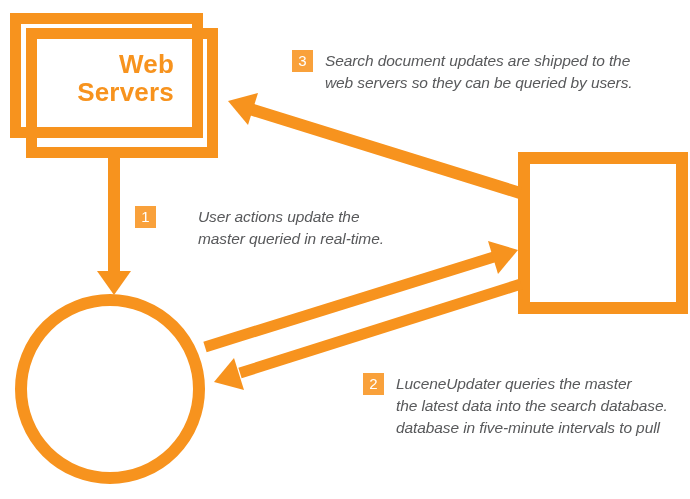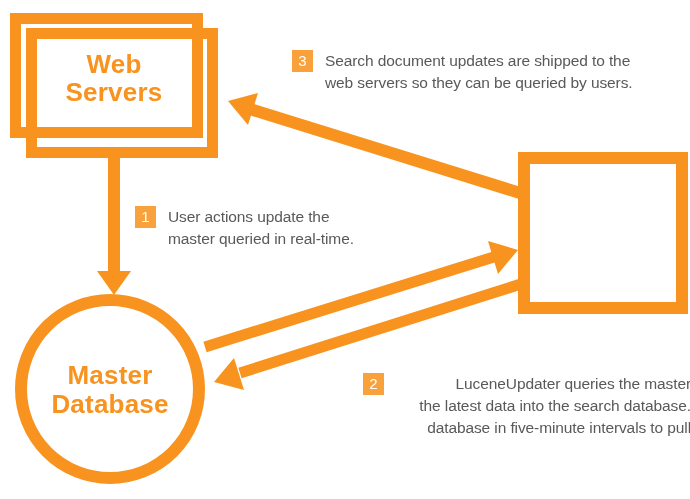--- a/index.html
+++ b/index.html
@@ -24,21 +24,21 @@
   .outline{fill:none;stroke:var(--c-orange);}
   .node-fill{fill:#fff;stroke:var(--c-orange);}
   .shaft{stroke:var(--c-orange);fill:none;}
   .head{fill:var(--c-orange);stroke:none;}
   .node-label{
     position:absolute;
     color:var(--c-orange);
     font-weight:bold;
     font-size:26px;
     line-height:28px;
-    text-align:center;
+    text-align:right;
     letter-spacing:0.2px;
   }
   .lbl-web{left:54px;top:50px;width:120px;}
   .lbl-jobs{left:541px;top:202px;width:120px;line-height:29px;}
   .lbl-master{left:40px;top:361px;width:140px;line-height:29px;}
   .note{
     position:absolute;
     display:flex;
     align-items:flex-start;
     gap:12px;
@@ -55,23 +55,23 @@
     font-size:15px;
     line-height:22px;
     text-align:center;
   }
   .note-text{
     color:var(--c-text);
     font-size:15.5px;
     line-height:22px;
     letter-spacing:-0.1px;
   }
-  .note-text span{display:block;white-space:nowrap;}
-  .note-1 .note-text{width:200px;}
-  .note-2 .note-text{width:295px;text-align:right;}
+  .note-text span{display:block;white-space:nowrap;font-style:italic;}
+  .note-1 .note-text{width:200px;margin-left:30px;}
+  .note-2 .note-text{width:295px;}
   .note-3 .note-text{width:325px;}
 </style>
 </head>
 <body>
 
 <div class="canvas">
 
   <svg width="690" height="499" viewBox="0 0 690 499">
 
     <g>
@@ -98,21 +98,20 @@
       <polygon class="head" points="518,250 488,241 498,274"></polygon>
     </g>
 
     <g>
       <line class="shaft" x1="240" y1="373" x2="521" y2="284" stroke-width="11"></line>
       <polygon class="head" points="214,382 244,390 234,358"></polygon>
     </g>
   </svg>
 
   <div class="node-label lbl-web">Web Servers</div>
-  <div class="node-label lbl-master">Master Database</div>
 
   <div class="note note-1">
     <div class="badge">1</div>
     <div class="note-text">
       <span>User actions update the</span>
       <span>master queried in real-time.</span>
     </div>
   </div>
 
   <div class="note note-2">

